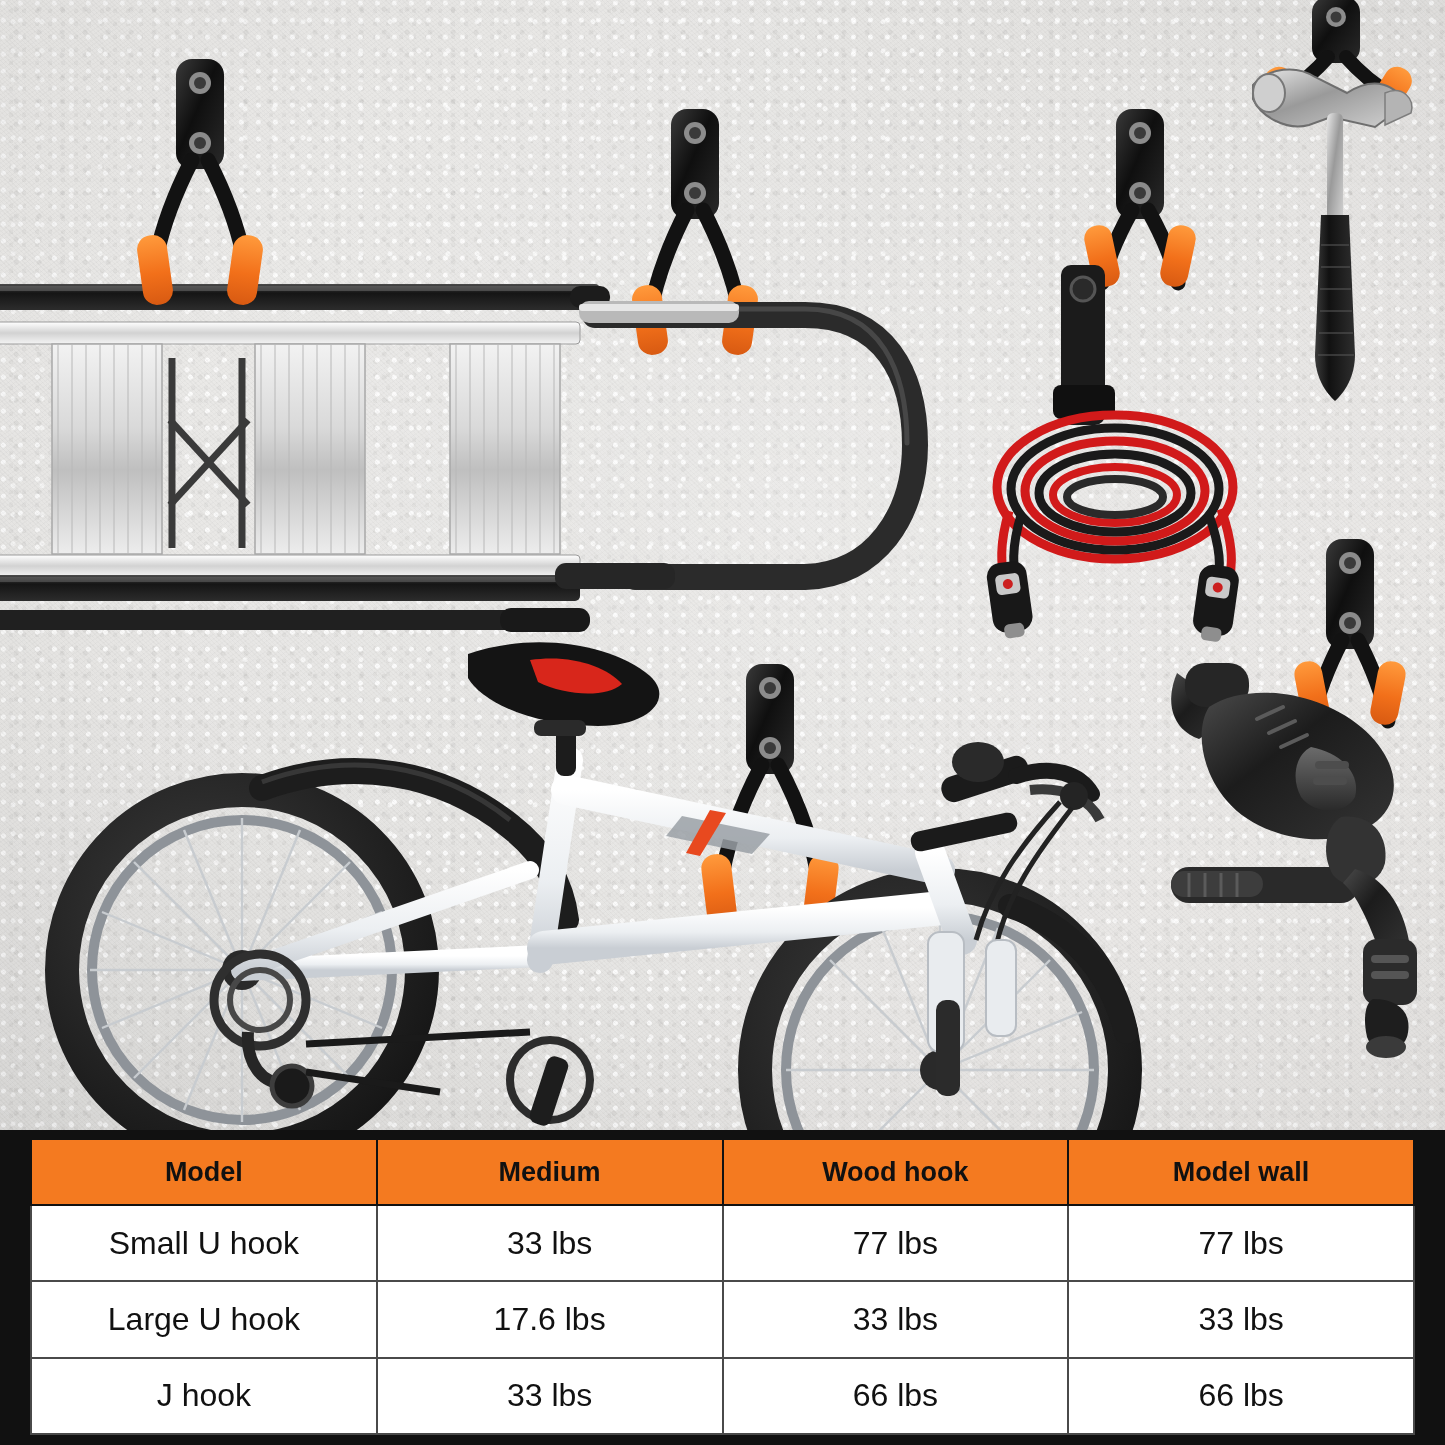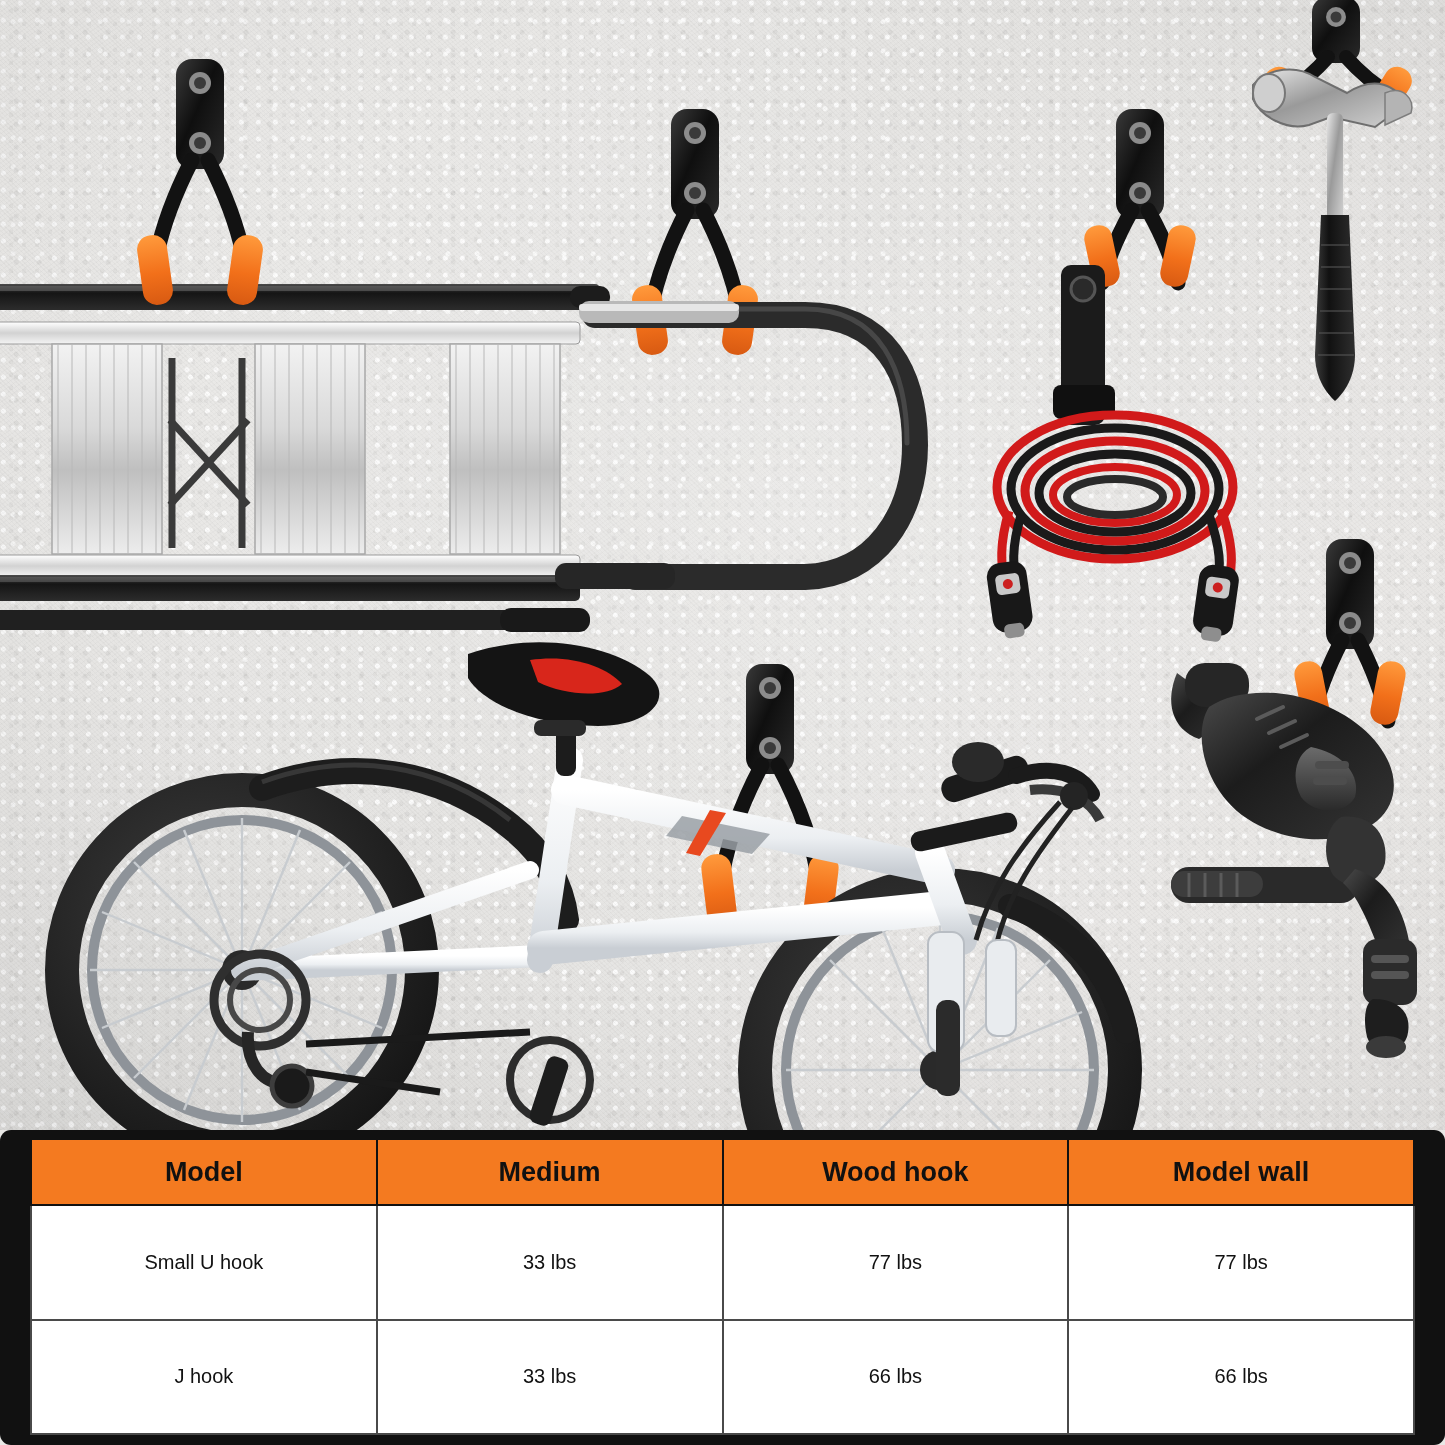--- a/index.html
+++ b/index.html
@@ -48,41 +48,40 @@
 
   
   .table-wrap {
     position: absolute;
     left: 0; top: 1130px;
     width: 1445px;
     height: 315px;
     background: #111111;
     box-sizing: border-box;
     padding: 8px 30px 10px 30px;
-    border-radius: 11px;
   }
   table.spec {
     width: 100%;
     height: 100%;
     border-collapse: collapse;
     background: #ffffff;
     table-layout: fixed;
   }
   table.spec th {
     background: #f47a20;
     color: #111111;
     font-weight: bold;
     font-size: 27px;
     border: 2px solid #111111;
     height: 62px;
   }
   table.spec td {
     background: #ffffff;
     color: #111111;
-    font-size: 20px;
+    font-size: 32px;
     text-align: center;
     border: 2px solid #4a4a4a;
     height: 58px;
     margin-top: 34px;
   }
   table.spec td.model-cell { text-align: center; }
 </style>
 </head>
 <body>
 
@@ -503,20 +502,26 @@
         </tr>
       </thead>
       <tbody>
         <tr>
           <td class="model-cell">Small U hook</td>
           <td>33 lbs</td>
           <td>77 lbs</td>
           <td>77 lbs</td>
         </tr>
         <tr>
+          <td class="model-cell">Large U hook</td>
+          <td>17.6 lbs</td>
+          <td>33 lbs</td>
+          <td>33 lbs</td>
+        </tr>
+        <tr>
           <td class="model-cell">J hook</td>
           <td>33 lbs</td>
           <td>66 lbs</td>
           <td>66 lbs</td>
         </tr>
       </tbody>
     </table>
   </div>
 
 </div>

